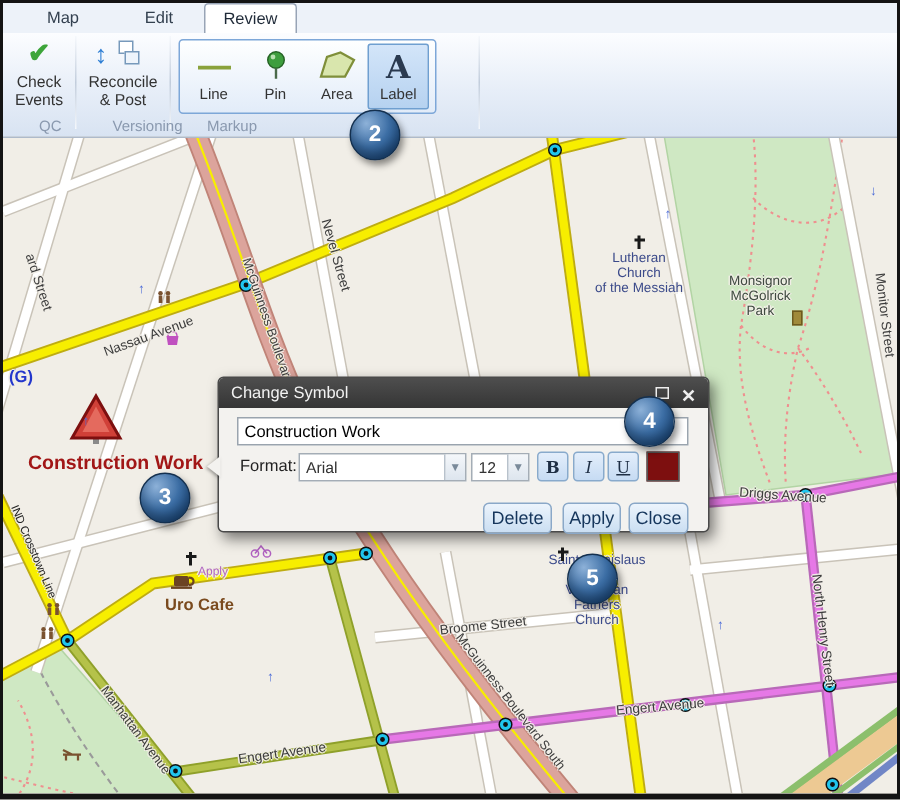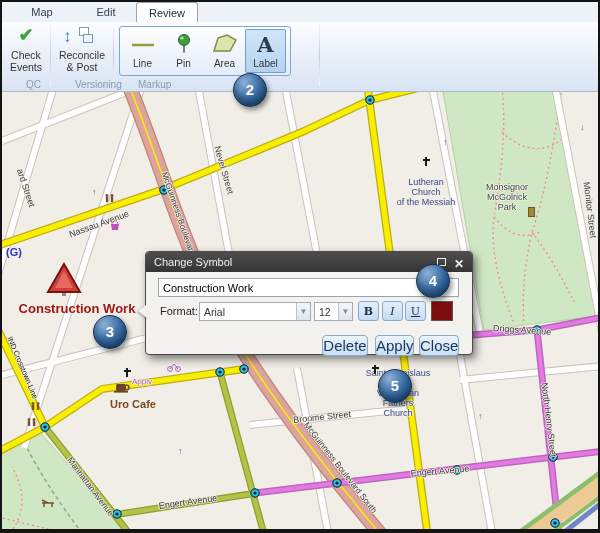--- a/index.html
+++ b/index.html
@@ -63,21 +63,21 @@
   .combo{position:absolute;top:50px;height:19px;border:1px solid #a4adb6;background:#fff;
       font-size:10.5px;color:#333;display:flex;align-items:center;cursor:pointer;}
   .combo .cval{flex:1;padding-left:4px;}
   .combo .carrow{width:14px;height:100%;background:linear-gradient(#f4f7fa,#dde5ee);
       border-left:1px solid #b8c2cc;color:#7a8a9a;font-size:8px;text-align:center;line-height:18px;}
   .stylebtn{position:absolute;top:49px;width:21px;height:20px;border:1px solid #88aacc;border-radius:3px;
       background:linear-gradient(#e3eefb,#c6dbf3);font-size:11px;color:#1e2e44;text-align:center;
       line-height:19px;cursor:pointer;font-family:"DejaVu Serif",serif;}
   #swatch{position:absolute;left:285px;top:49px;width:22px;height:20px;background:#7d0f0f;border:1px solid #555;cursor:pointer;}
   .dlgbtn{position:absolute;top:83px;height:21px;border:1px solid #8aa8c8;border-radius:4px;
-      background:linear-gradient(#ecf4fc,#cadef2);font-size:15px;color:#16365c;text-align:center;
+      background:linear-gradient(#ecf4fc,#cadef2);font-size:12px;color:#16365c;text-align:center;
       line-height:19px;cursor:pointer;}
   
   #marker-label{position:absolute;left:75px;top:216px;transform:translate(-50%,-50%);
       font-size:13px;font-weight:bold;color:#a11616;white-space:nowrap;
       text-shadow:1px 0 0 #f1eee7,-1px 0 0 #f1eee7,0 1px 0 #f1eee7;}
 </style>
 </head>
 <body>
 
 <div id="win">
@@ -312,21 +312,21 @@
         <rect x="60" y="197" width="4" height="7" fill="#8a8a8a"></rect>
         <polygon points="62,172 46,200 78,200" fill="#d04038" stroke="#7d0f0f" stroke-width="2"></polygon>
         <polygon points="62,179 53,196 71,196" fill="#e46a5e"></polygon>
       </g>
     </svg>
 
     <div class="ml" style="left:24px;top:96px;transform:translate(-50%,-50%) rotate(72deg);">ard Street</div>
     <div class="ml" style="left:97px;top:132px;transform:translate(-50%,-50%) rotate(-20deg);">Nassau Avenue</div>
     <div class="ml" style="left:222px;top:78px;transform:translate(-50%,-50%) rotate(74deg);">Nevel Street</div>
     <div class="ml" style="left:176px;top:122px;transform:translate(-50%,-50%) rotate(71deg);font-size:8.5px;white-space:nowrap;">McGuinness Boulevard</div>
-    <div class="ml" style="left:424px;top:100px;transform:translate(-50%,-50%);color:#3b4a8a;">Lutheran
+    <div class="ml" style="left:424px;top:90px;transform:translate(-50%,-50%);color:#3b4a8a;">Lutheran
 Church
 of the Messiah</div>
     <div class="ml" style="left:505px;top:105px;transform:translate(-50%,-50%);color:#3f4a40;">Monsignor
 McGolrick
 Park</div>
     <div class="ml" style="left:588px;top:118px;transform:translate(-50%,-50%) rotate(83deg);white-space:nowrap;">Monitor Street</div>
     <div class="ml" style="left:20px;top:276px;transform:translate(-50%,-50%) rotate(67deg);font-size:7.5px;white-space:nowrap;color:#222;">IND Crosstown Line</div>
     <div class="ml" style="left:12px;top:160px;transform:translate(-50%,-50%);color:#2336cc;font-weight:bold;font-size:11px;">(G)</div>
     <div class="ml" style="left:131px;top:312px;transform:translate(-50%,-50%);color:#7a4a1e;font-weight:bold;font-size:11px;white-space:nowrap;">Uro Cafe</div>
     <div class="ml" style="left:140px;top:290px;transform:translate(-50%,-50%);color:#b266c2;font-size:8px;">Apply</div>

